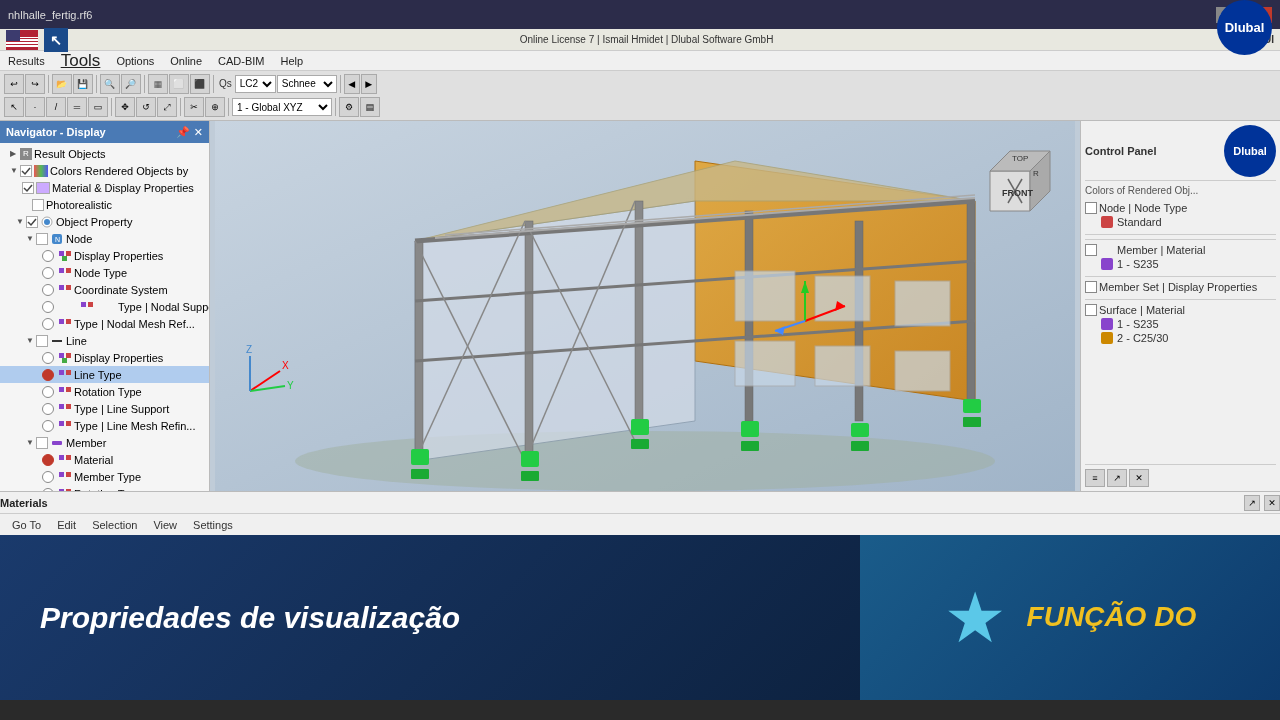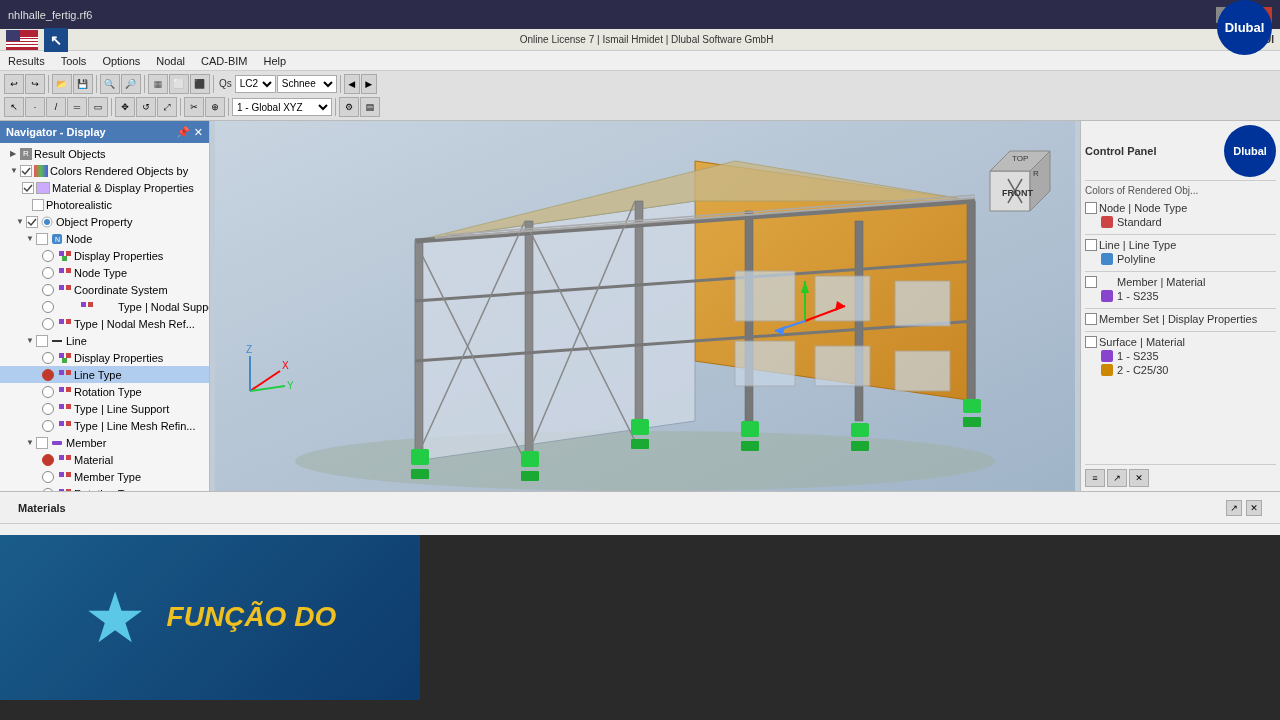--- a/index.html
+++ b/index.html
@@ -31,23 +31,23 @@
   <div style="display:flex;align-items:center;gap:6px;">
     <span style="font-size:10px;color:#333;font-weight:bold;">Colon OUI</span>
     <div style="width:55px;height:55px;background:#003399;border-radius:50%;display:flex;align-items:center;justify-content:center;color:white;font-size:13px;font-weight:bold;position:absolute;right:8px;top:0;z-index:10;">
       Dlubal
     </div>
   </div>
 </div>
 
 <div style="height:20px; background:#f0f0f0; display:flex; align-items:center; border-bottom:1px solid #ccc;">
   <div style="padding:2px 8px;font-size:11px;color:#222;cursor:pointer;text-align:right;">Results</div>
-  <div style="padding:2px 8px;font-size:11px;color:#222;cursor:pointer;">Tools</div>
+  <div style="padding:2px 8px;font-size:17px;color:#222;cursor:pointer;text-decoration:underline;">Tools</div>
   <div style="padding:2px 8px;font-size:11px;color:#222;cursor:pointer;">Options</div>
-  <div style="padding:2px 8px;font-size:11px;color:#222;cursor:pointer;">Nodal</div>
+  <div style="padding:2px 8px;font-size:11px;color:#222;cursor:pointer;">Online</div>
   <div style="padding:2px 8px;font-size:11px;color:#222;cursor:pointer;">CAD-BIM</div>
   <div style="padding:2px 8px;font-size:11px;color:#222;cursor:pointer;">Help</div>
 </div>
 
 <div style="height:50px;background:#e0e0e0;border-bottom:1px solid #bbb;padding:2px 4px;display:flex;flex-direction:column;gap:2px;">
 
   <div style="display:flex;align-items:center;gap:1px;height:22px;">
     <button style="width:20px;height:20px;background:#d4d4d4;border:1px solid #aaa;font-size:9px;cursor:pointer;">↩</button>
     <button style="width:20px;height:20px;background:#d4d4d4;border:1px solid #aaa;font-size:9px;cursor:pointer;">↪</button>
     <div style="width:1px;height:18px;background:#aaa;margin:0 2px;"></div>
@@ -466,30 +466,20 @@
         <span style="font-size:11px;color:#333;">Node | Node Type</span>
       </div>
       <div style="display:flex;align-items:center;padding-left:16px;gap:4px;">
         <span style="width:12px;height:12px;background:#cc4444;border-radius:2px;display:inline-block;flex-shrink:0;"></span>
         <span style="font-size:11px;color:#333;">Standard</span>
       </div>
     </div>
 
     <div style="height:1px;background:#ccc;margin:4px 0;"></div>
 
-    <div style="margin-bottom:6px;">
-      <div style="display:flex;align-items:center;gap:2px;margin-bottom:2px;">
-        <span style="width:12px;height:12px;border:1px solid #888;display:inline-block;background:white;"></span>
-        <span style="font-size:11px;color:#333;">Line | Line Type</span>
-      </div>
-      <div style="display:flex;align-items:center;padding-left:16px;gap:4px;">
-        <span style="width:12px;height:12px;background:#4488cc;border-radius:2px;display:inline-block;flex-shrink:0;"></span>
-        <span style="font-size:11px;color:#333;">Polyline</span>
-      </div>
-    </div>
 
     <div style="height:1px;background:#ccc;margin:4px 0;"></div>
 
     <div style="margin-bottom:6px;">
       <div style="display:flex;align-items:center;gap:20px;margin-bottom:2px;">
         <span style="width:12px;height:12px;border:1px solid #888;display:inline-block;background:white;"></span>
         <span style="font-size:11px;color:#333;">Member | Material</span>
       </div>
       <div style="display:flex;align-items:center;padding-left:16px;gap:4px;">
         <span style="width:12px;height:12px;background:#8844cc;border-radius:2px;display:inline-block;flex-shrink:0;"></span>
@@ -525,31 +515,41 @@
 
     <div style="position:absolute;bottom:4px;left:4px;right:4px;display:flex;gap:2px;border-top:1px solid #ccc;padding-top:4px;">
       <button style="width:20px;height:18px;background:#d4d4d4;border:1px solid #aaa;font-size:9px;cursor:pointer;">≡</button>
       <button style="width:20px;height:18px;background:#d4d4d4;border:1px solid #aaa;font-size:9px;cursor:pointer;">↗</button>
       <button style="width:20px;height:18px;background:#d4d4d4;border:1px solid #aaa;font-size:9px;cursor:pointer;">✕</button>
     </div>
   </div>
 </div>
 
 <div style="height:44px;background:#f0f0f0;border-top:1px solid #bbb;">
-  <div style="font-size:11px;font-weight:bold;color:#222;padding:2px 18px;display:flex;align-items:center;justify-content:space-between;height:32px;border-bottom:1px solid #ccc;">
+  <div style="font-size:11px;font-weight:bold;color:#222;padding:2px 0;display:flex;align-items:center;justify-content:space-between;height:22px;border-bottom:1px solid #ccc;">
     <span>Materials</span>
     <div style="display:flex;gap:4px;">
       <button style="width:16px;height:16px;background:#d4d4d4;border:1px solid #aaa;font-size:9px;cursor:pointer;">↗</button>
       <button style="width:16px;height:16px;background:#d4d4d4;border:1px solid #aaa;font-size:9px;cursor:pointer;">✕</button>
     </div>
   </div>
+  <div style="display:flex;padding:2px 4px;height:22px;align-items:center;">
+    <span style="padding:1px 8px;font-size:11px;color:#333;cursor:pointer;">Go To</span>
+    <span style="padding:1px 8px;font-size:11px;color:#333;cursor:pointer;">Edit</span>
+    <span style="padding:1px 8px;font-size:11px;color:#333;cursor:pointer;">Selection</span>
+    <span style="padding:1px 8px;font-size:11px;color:#333;cursor:pointer;">View</span>
+    <span style="padding:1px 8px;font-size:11px;color:#333;cursor:pointer;">Settings</span>
+  </div>
 </div>
 
 <div style="height:165px;display:flex;">
 
+  <div style="flex:1;background:linear-gradient(135deg,#1a3a6c 0%,#0d2240 100%);display:flex;align-items:center;padding:20px 40px;">
+    <span style="color:white;font-size:30px;font-weight:bold;font-style:italic;font-family:Arial,sans-serif;">Propriedades de visualização</span>
+  </div>
 
   <div style="width:420px;background:linear-gradient(135deg,#1a5c8a 0%,#0d3a6c 100%);display:flex;align-items:center;justify-content:center;gap:20px;padding:20px;">
     <div style="font-size:70px;color:#5bc8e8;line-height:1;">★</div>
     <div style="display:flex;flex-direction:column;">
       <span style="color:#f0c020;font-size:28px;font-weight:900;font-style:italic;font-family:Arial,sans-serif;line-height:1.1;">FUNÇÃO DO</span>
     </div>
   </div>
 </div>
 
 </body></html>

